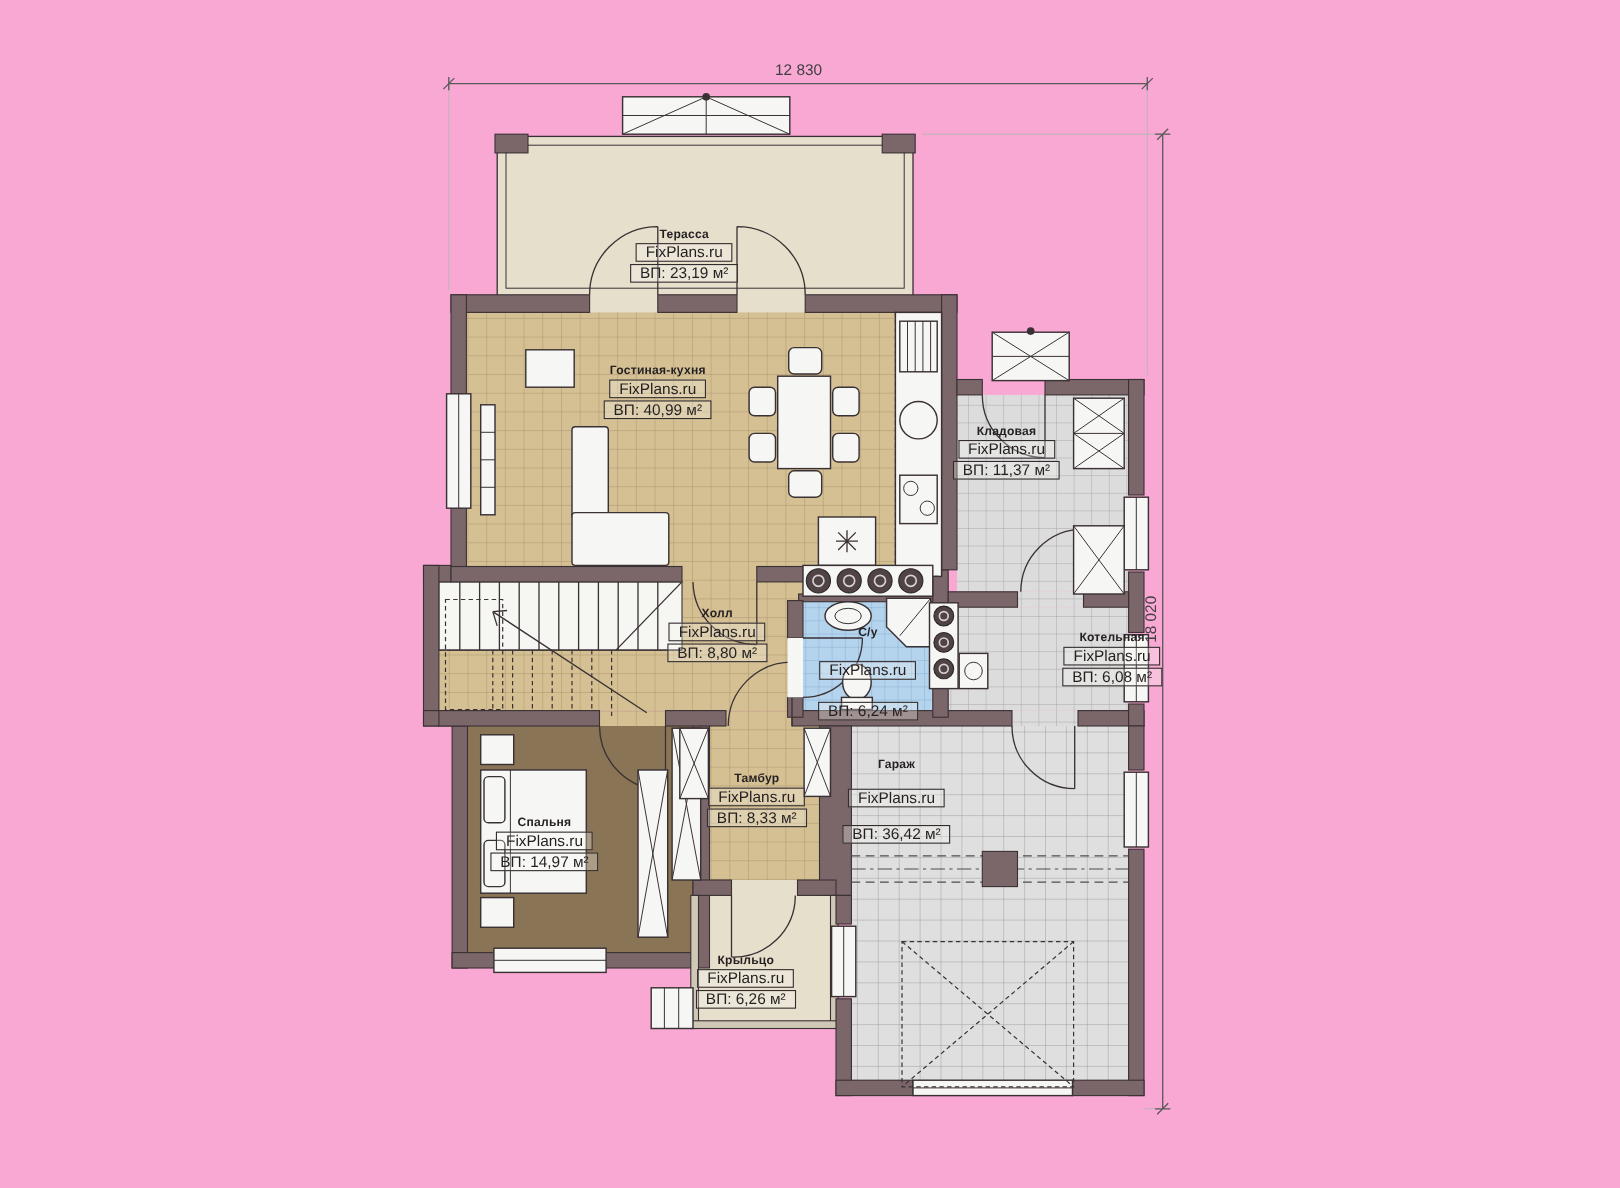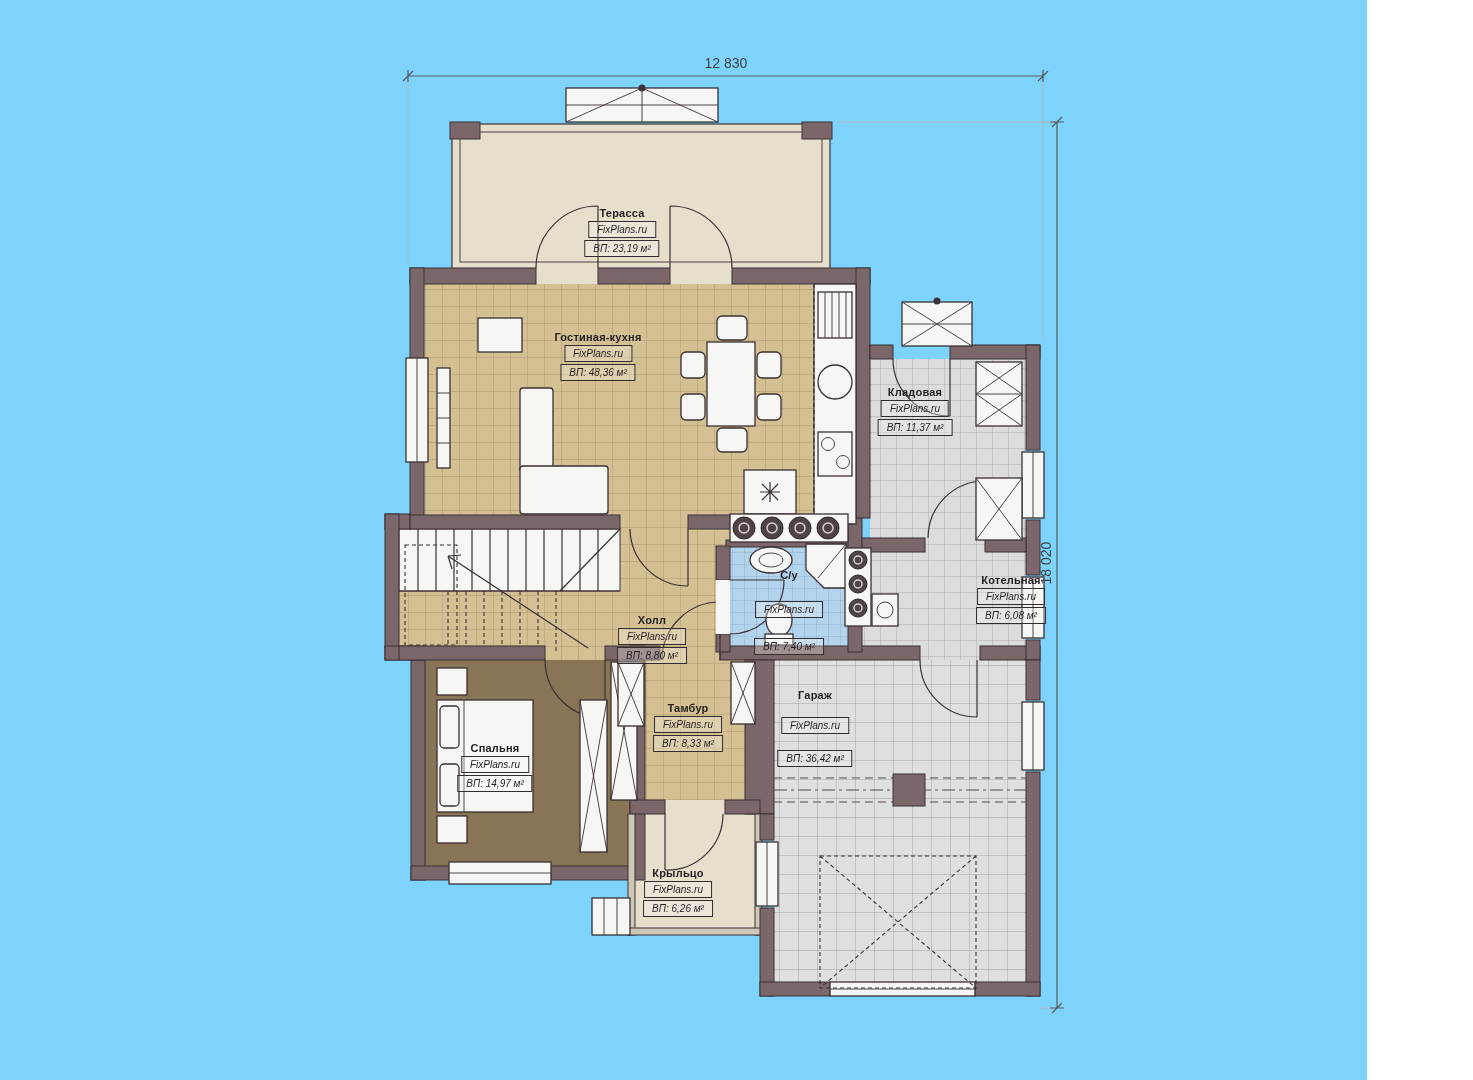--- a/index.html
+++ b/index.html
@@ -1,17 +1,17 @@
 <!DOCTYPE html>
 <html style="--wall: #7b6669; --wall-outline: #3a3134; --tile-tan: #d4c093; --tile-grey: #dcdcdc; --tile-blue: #b4d3ec; --tile-garage: #dfdfdf; --terrace-beige: #e6dfcc; --bedroom-brown: #8a7456; --fixture-white: #f6f6f4;"><head>
 <meta charset="utf-8">
 <style>
   html,body{margin:0;padding:0;background:#fff;}
   body{width:1473px;height:1080px;font-family:"Liberation Sans",sans-serif;}
-  .plan{position:relative;width:1367px;height:1080px;background:#7dd3fc;overflow:hidden;}
+  .plan{position:relative;width:1473px;height:1080px;background:#f9a8d4;overflow:hidden;}
   .plan svg{position:absolute;left:0;top:0;}
 
   
   .tanFill{fill:var(--tile-tan);} .tanLine{stroke:#a8916a;stroke-width:0.8;fill:none;}
   .greyFill{fill:var(--tile-grey);} .greyLine{stroke:#a2a2a2;stroke-width:0.8;fill:none;}
   .blueFill{fill:var(--tile-blue);} .blueLine{stroke:#84abd0;stroke-width:0.8;fill:none;}
   .garFill{fill:var(--tile-garage);} .garLine{stroke:#979797;stroke-width:0.8;fill:none;}
   .wall{fill:var(--wall);stroke:var(--wall-outline);stroke-width:1;}
   .thinwall{fill:#cfc8b6;stroke:var(--wall-outline);stroke-width:1;}
   .beige{fill:var(--terrace-beige);}
@@ -24,22 +24,22 @@
   .dashDot{stroke:#554a4d;stroke-width:1.1;fill:none;stroke-dasharray:13 4 3 4;}
   .stool{fill:#50434676;fill:#504346;stroke:#2d2628;stroke-width:1;}
   .stoolRing{fill:none;stroke:#d8d2d2;stroke-width:1.5;}
   .dim{stroke:#5a5a5a;stroke-width:1.2;fill:none;}
   .wit{stroke:#b9b4b6;stroke-width:0.9;fill:none;}
 
   
   .room-label{position:absolute;display:flex;flex-direction:column;align-items:center;gap:2px;
               transform:translateX(-50%);z-index:6;white-space:nowrap;}
   .room-label .rname{font-weight:bold;font-size:11px;color:#241f21;letter-spacing:.2px;}
-  .room-label .box{border:1.6px solid #332c2e;padding:0 8px;font-size:10px;line-height:15px;
-                   color:#241f21;background:rgba(250,248,242,.30);font-style:italic;}
+  .room-label .box{border:1.6px solid #332c2e;padding:0 8px;font-size:14px;line-height:15px;
+                   color:#241f21;background:rgba(250,248,242,.30);}
   
   .dim-label{position:absolute;font-size:14px;color:#3f3f3f;z-index:6;}
   .dim-label.vert{transform:translate(-50%,-50%) rotate(-90deg);transform-origin:center;}
 </style>
 </head>
 <body>
 
 <div class="plan">
 
 <svg viewBox="0 0 1473 1080" width="1473" height="1080">
@@ -342,36 +342,36 @@
 <div class="dim-label vert" style="left:1046px;top:563px;">18 020</div>
 
 <div class="room-label" style="left:622px;top:207px;">
   <div class="rname">Терасса</div>
   <div class="box">FixPlans.ru</div>
   <div class="box">ВП: 23,19 м²</div>
 </div>
 <div class="room-label" style="left:598px;top:331px;">
   <div class="rname">Гостиная-кухня</div>
   <div class="box">FixPlans.ru</div>
-  <div class="box">ВП: 48,36 м²</div>
+  <div class="box">ВП: 40,99 м²</div>
 </div>
 <div class="room-label" style="left:915px;top:386px;">
   <div class="rname">Кладовая</div>
   <div class="box">FixPlans.ru</div>
   <div class="box">ВП: 11,37 м²</div>
 </div>
-<div class="room-label" style="left:652px;top:614px;">
+<div class="room-label" style="left:652px;top:552px;">
   <div class="rname">Холл</div>
   <div class="box">FixPlans.ru</div>
   <div class="box">ВП: 8,80 м²</div>
 </div>
 <div class="room-label" style="left:789px;top:569px;gap:20px;">
   <div class="rname">С/у</div>
   <div class="box">FixPlans.ru</div>
-  <div class="box">ВП: 7,40 м²</div>
+  <div class="box">ВП: 6,24 м²</div>
 </div>
 <div class="room-label" style="left:975px;top:574px;margin-left:36px;">
   <div class="rname">Котельная</div>
   <div class="box">FixPlans.ru</div>
   <div class="box">ВП: 6,08 м²</div>
 </div>
 <div class="room-label" style="left:495px;top:742px;">
   <div class="rname">Спальня</div>
   <div class="box">FixPlans.ru</div>
   <div class="box">ВП: 14,97 м²</div>

